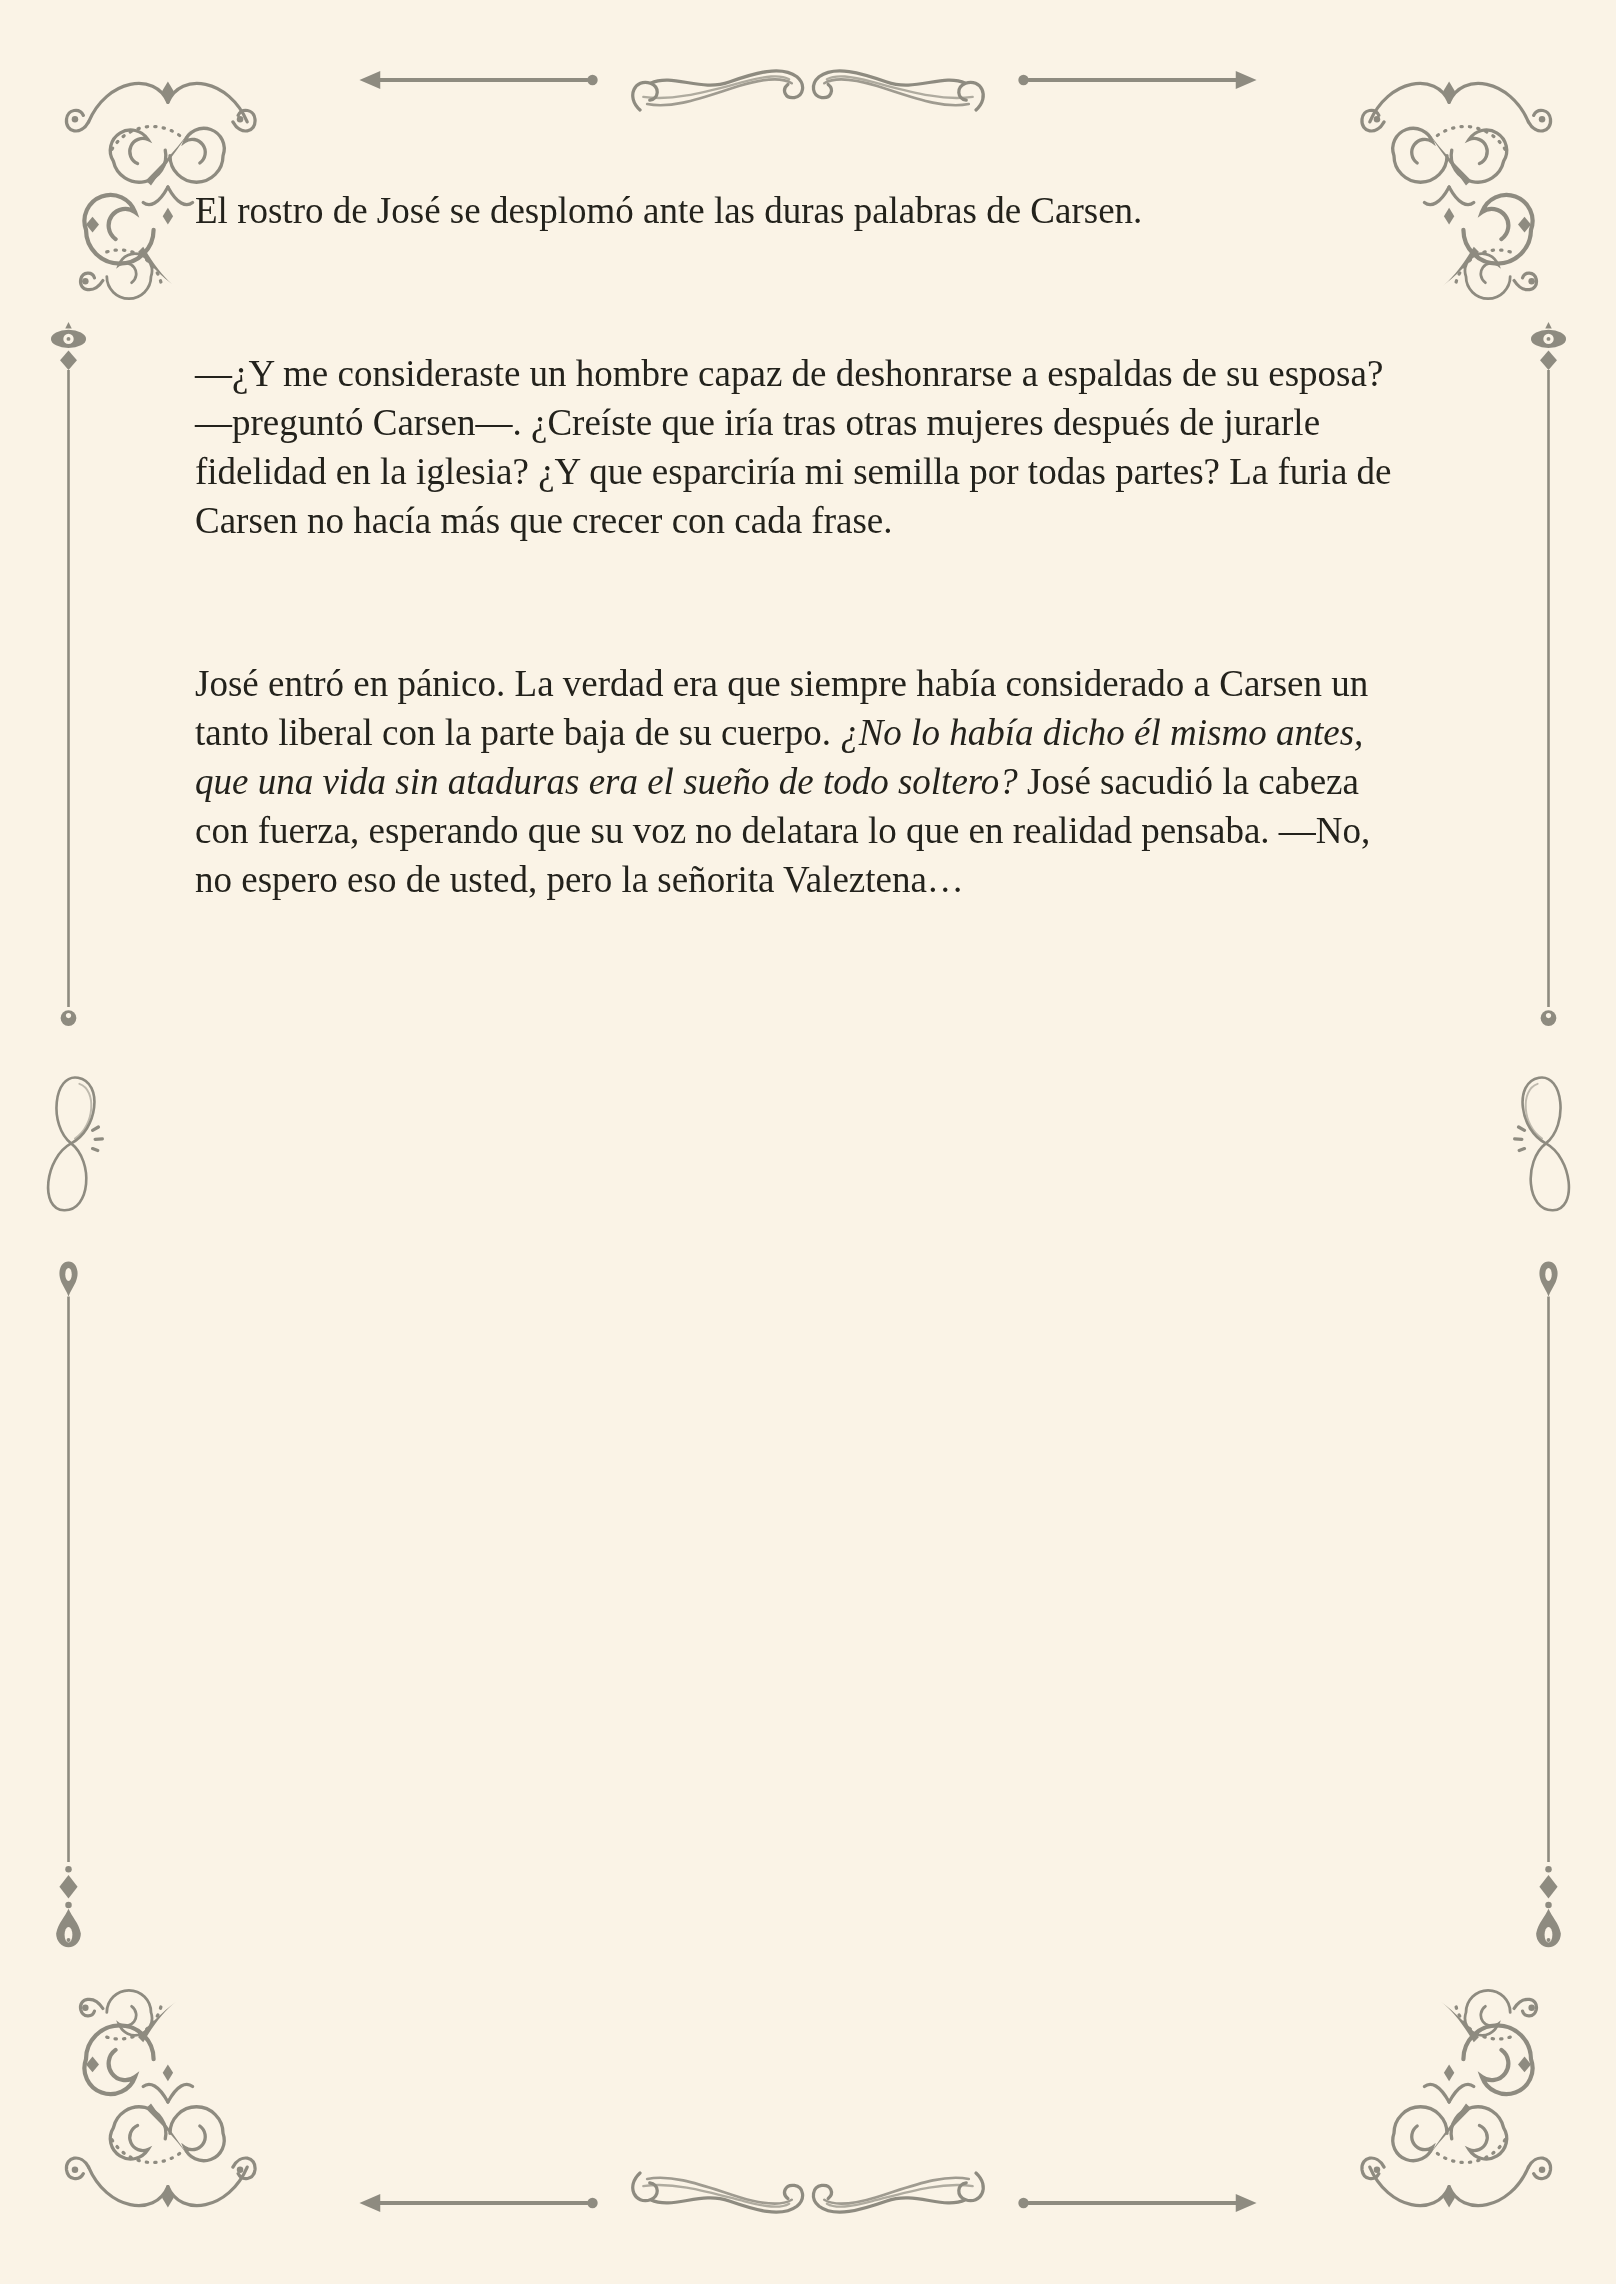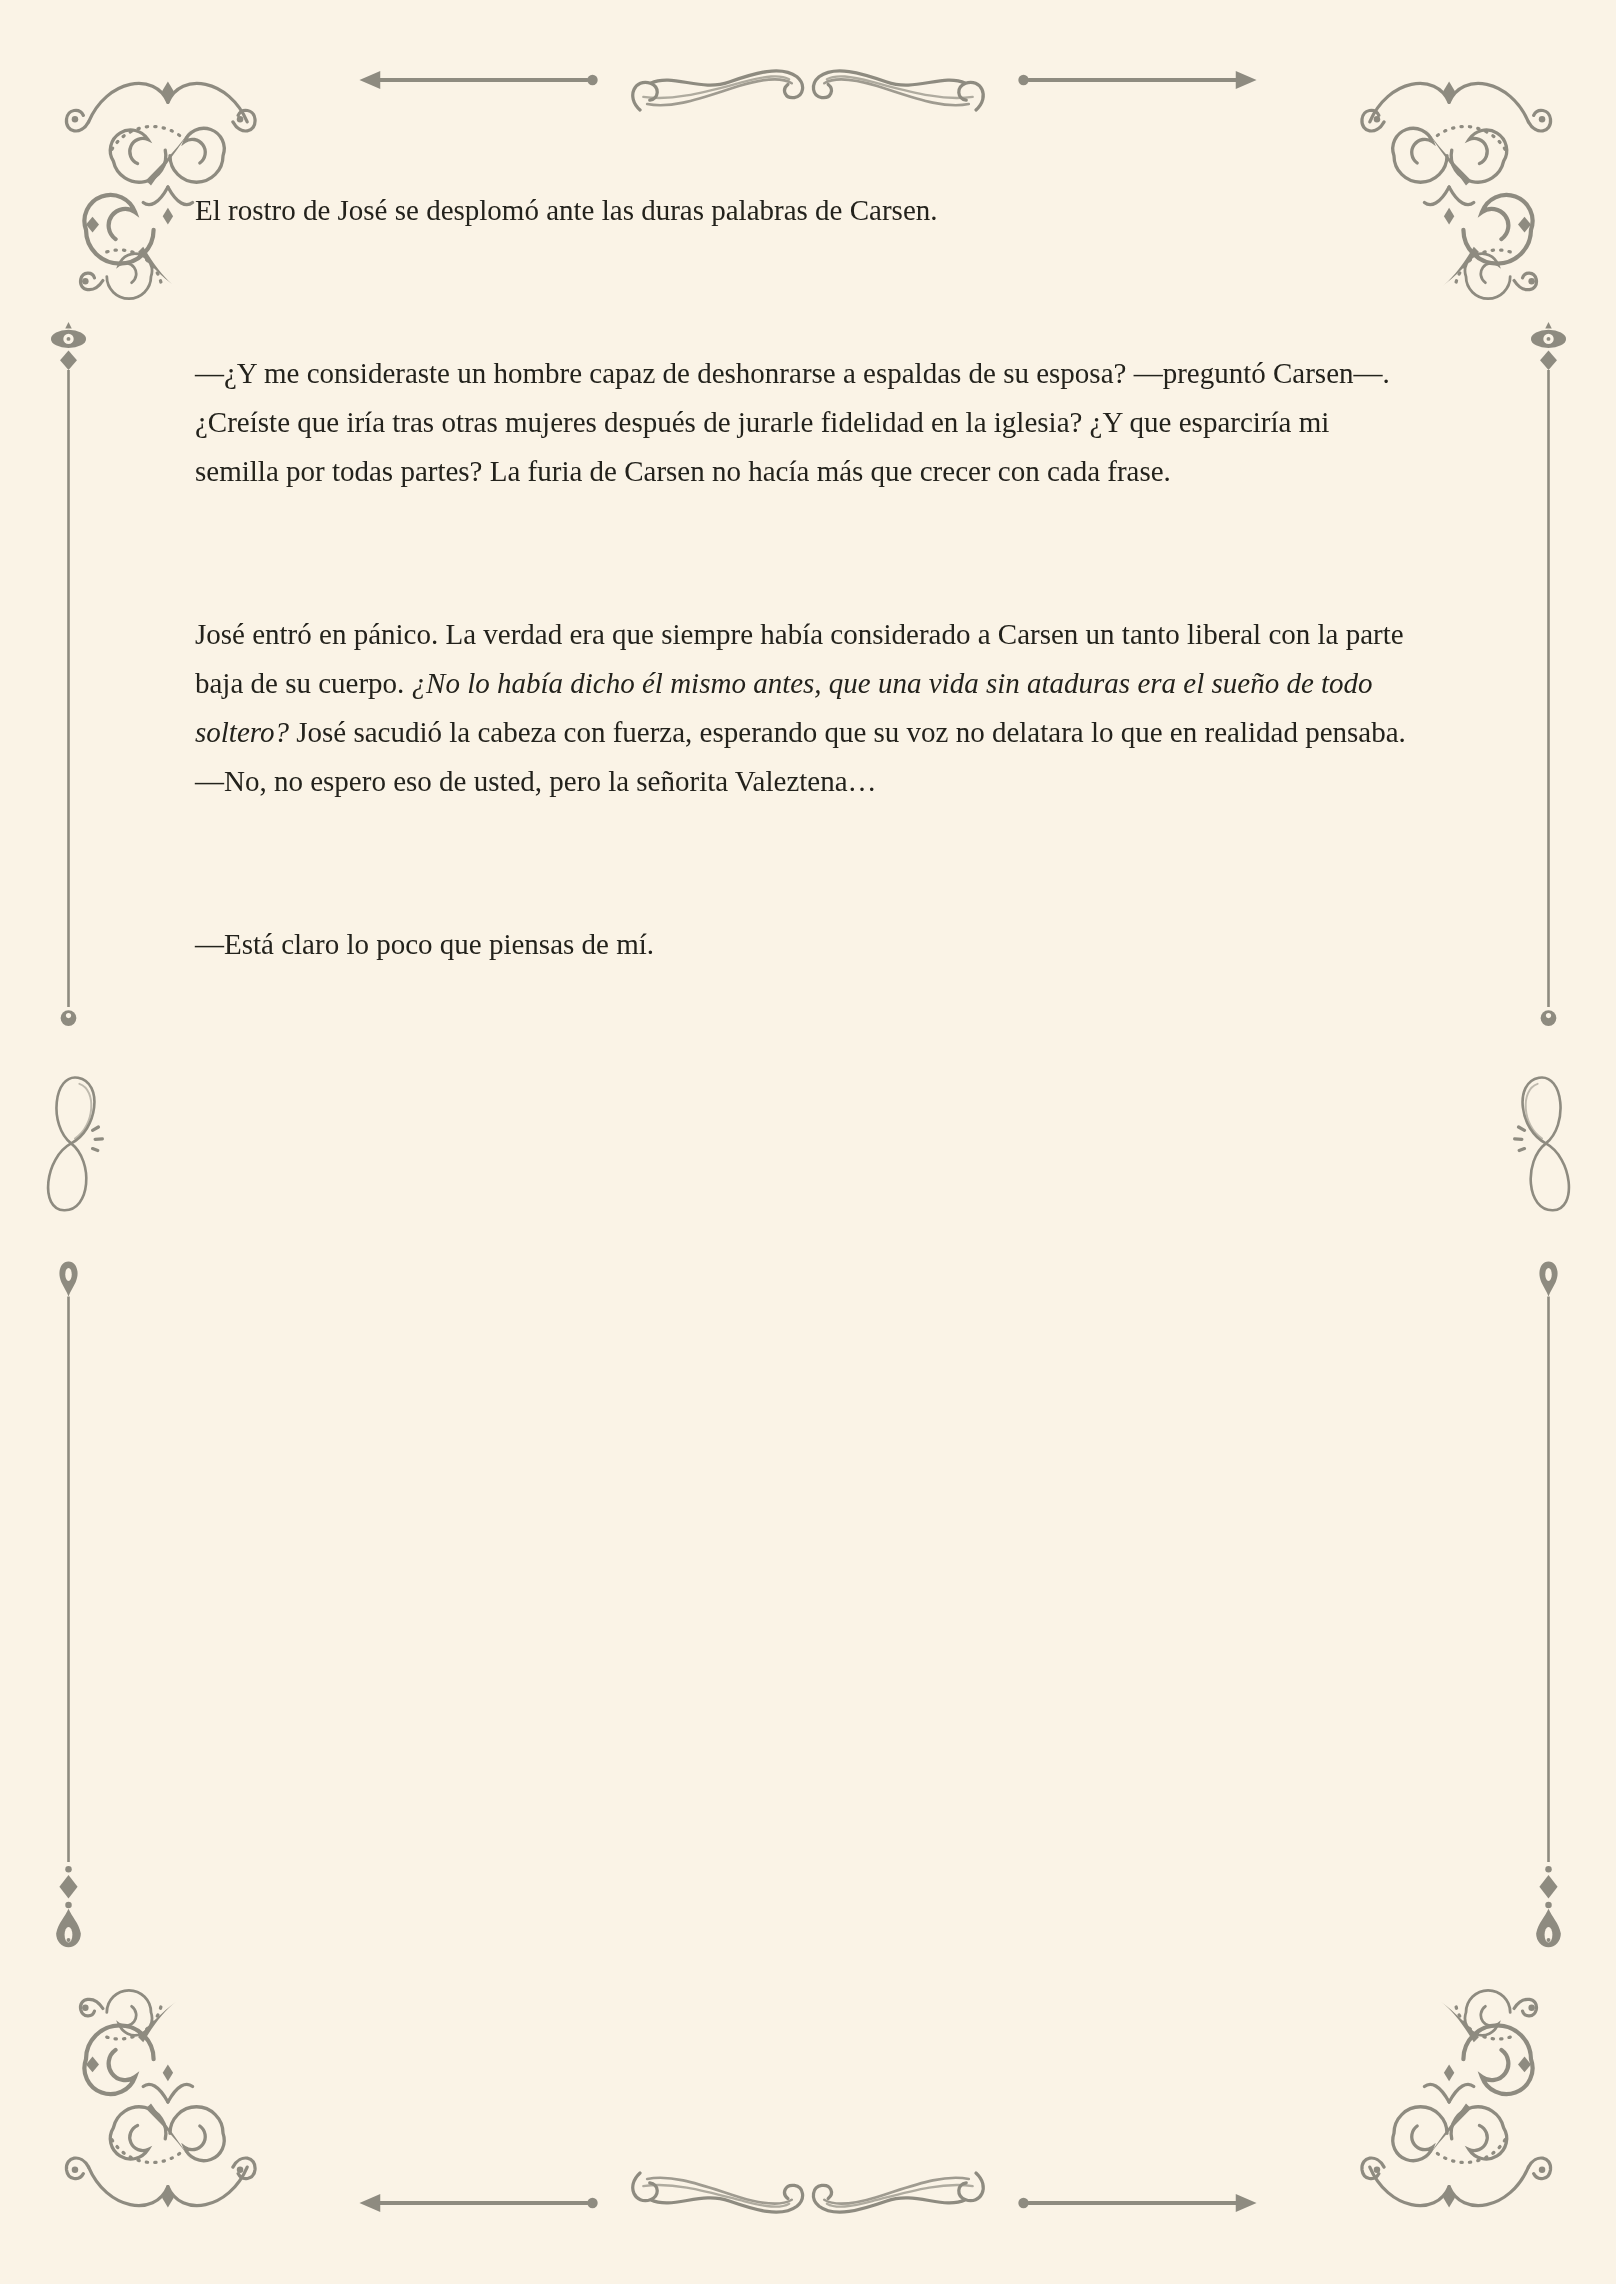--- a/index.html
+++ b/index.html
@@ -8,21 +8,21 @@
     --orn:#8e8b80;
   }
   html,body{margin:0;padding:0;}
   body{
     width:1617px;height:2284px;position:relative;overflow:hidden;
     background:var(--bg);
     font-family:"Liberation Serif", serif;
   }
   .text-col{
     position:absolute;left:195px;top:186px;width:1212px;
-    color:var(--ink);font-size:29px;line-height:49px;
+    color:var(--ink);font-size:37px;line-height:49px;
     text-rendering:optimizeLegibility;
   }
   .text-col p{margin:0 0 114px 0;}
   .text-col em{font-style:italic;}
   .orn{position:absolute;color:var(--orn);}
   .orn svg{display:block;width:100%;height:100%;overflow:visible;}
   .corner{width:221px;height:247px;}
   .corner.tl{left:47px;top:53px;}
   .corner.tr{right:47px;top:53px;transform:scaleX(-1);}
   .corner.bl{left:47px;top:1989px;transform:scaleY(-1);}
@@ -189,15 +189,14 @@
 <div class="orn rod2 right-edge">
   <svg viewBox="0 0 60 1080">
       <use href="#rod2"></use>
     </svg>
 </div>
 
 <div class="text-col">
     <p><span>El rostro de José se desplomó ante las duras palabras de Carsen.</span></p>
     <p><span>—¿Y me consideraste un hombre capaz de deshonrarse a espaldas de su esposa? —preguntó Carsen—. ¿Creíste que iría tras otras mujeres después de jurarle fidelidad en la iglesia? ¿Y que esparciría mi semilla por todas partes? La furia de Carsen no hacía más que crecer con cada frase.</span></p>
     <p><span>José entró en pánico. La verdad era que siempre había considerado a Carsen un tanto liberal con la parte baja de su cuerpo. </span><em>¿No lo había dicho él mismo antes, que una vida sin ataduras era el sueño de todo soltero?</em><span> José sacudió la cabeza con fuerza, esperando que su voz no delatara lo que en realidad pensaba. —No, no espero eso de usted, pero la señorita Valeztena…</span></p>
-    <p><span>—Está claro lo poco que piensas de mí.</span></p>
   </div>
 
 
 </body></html>

